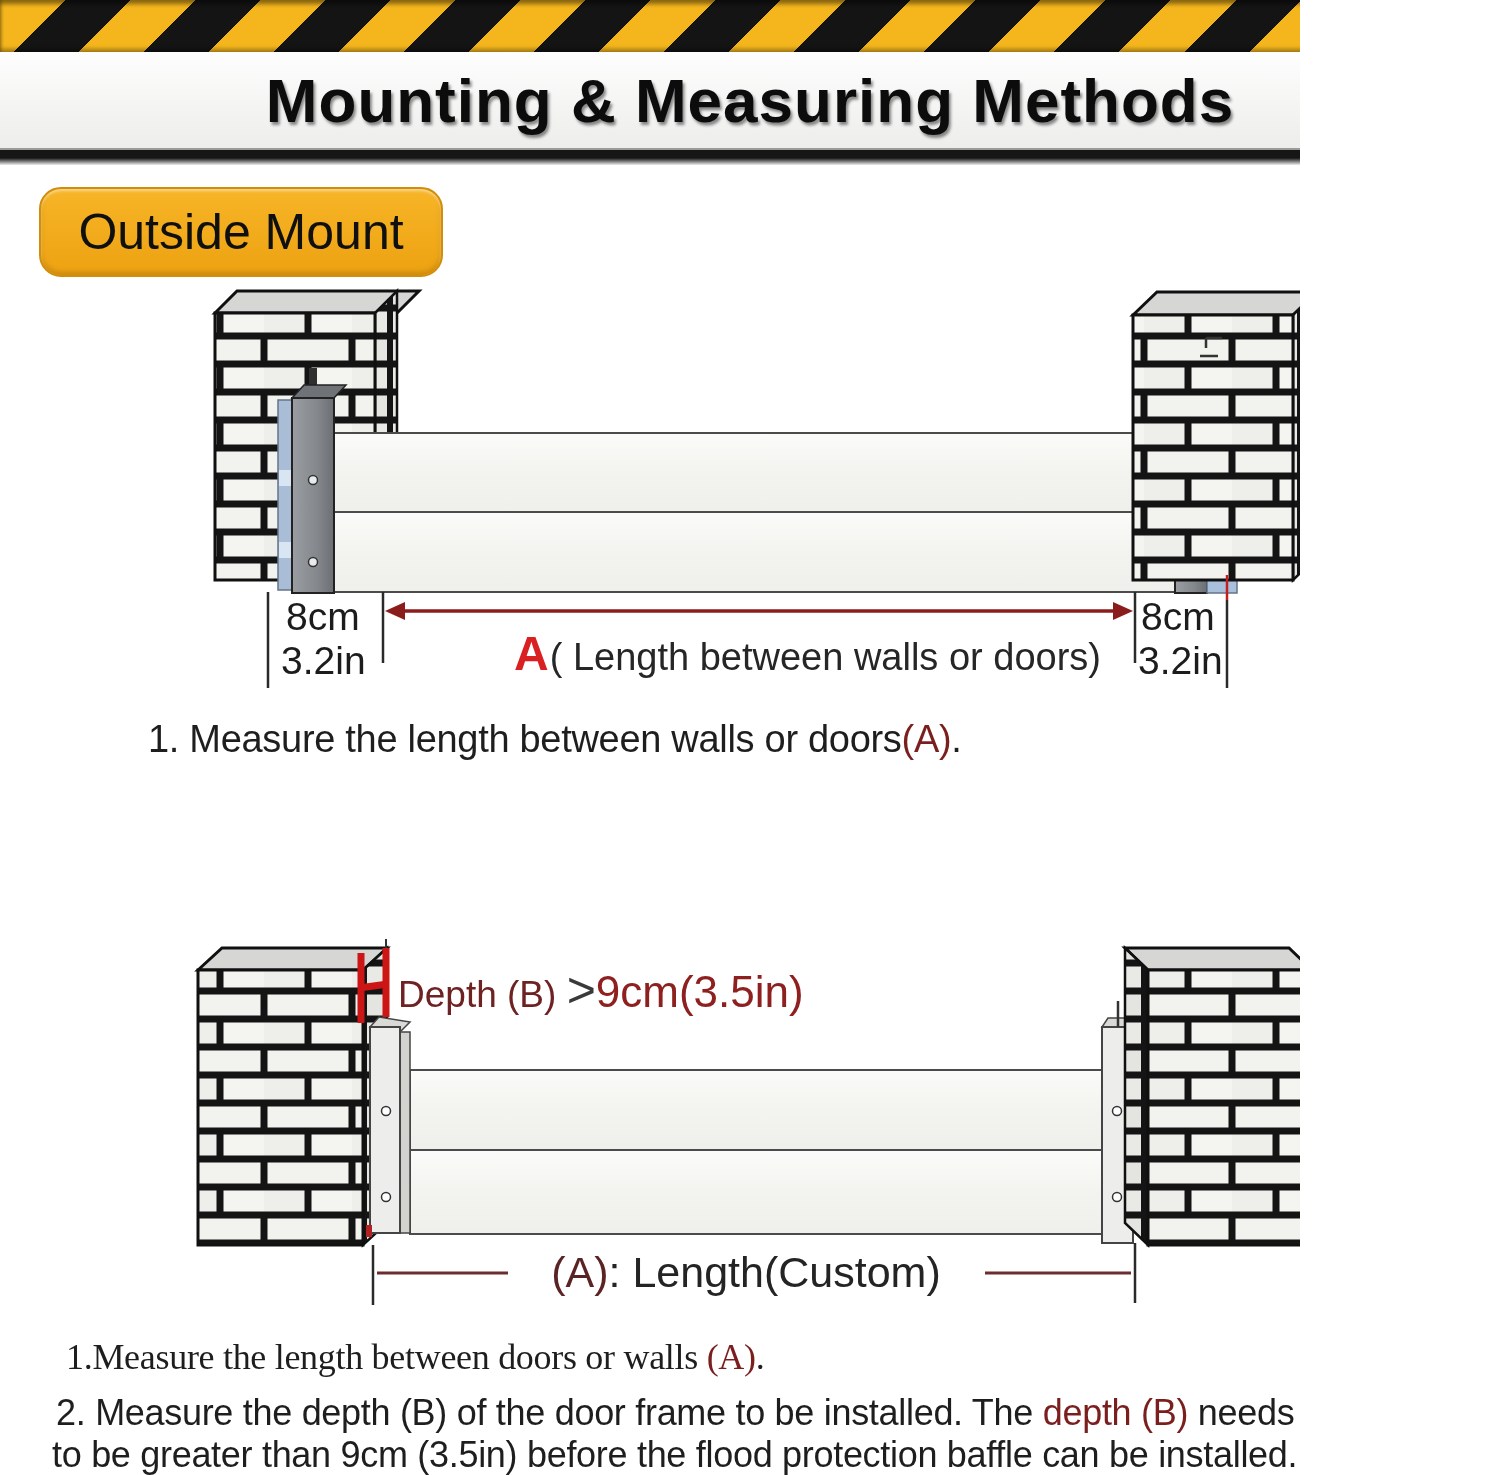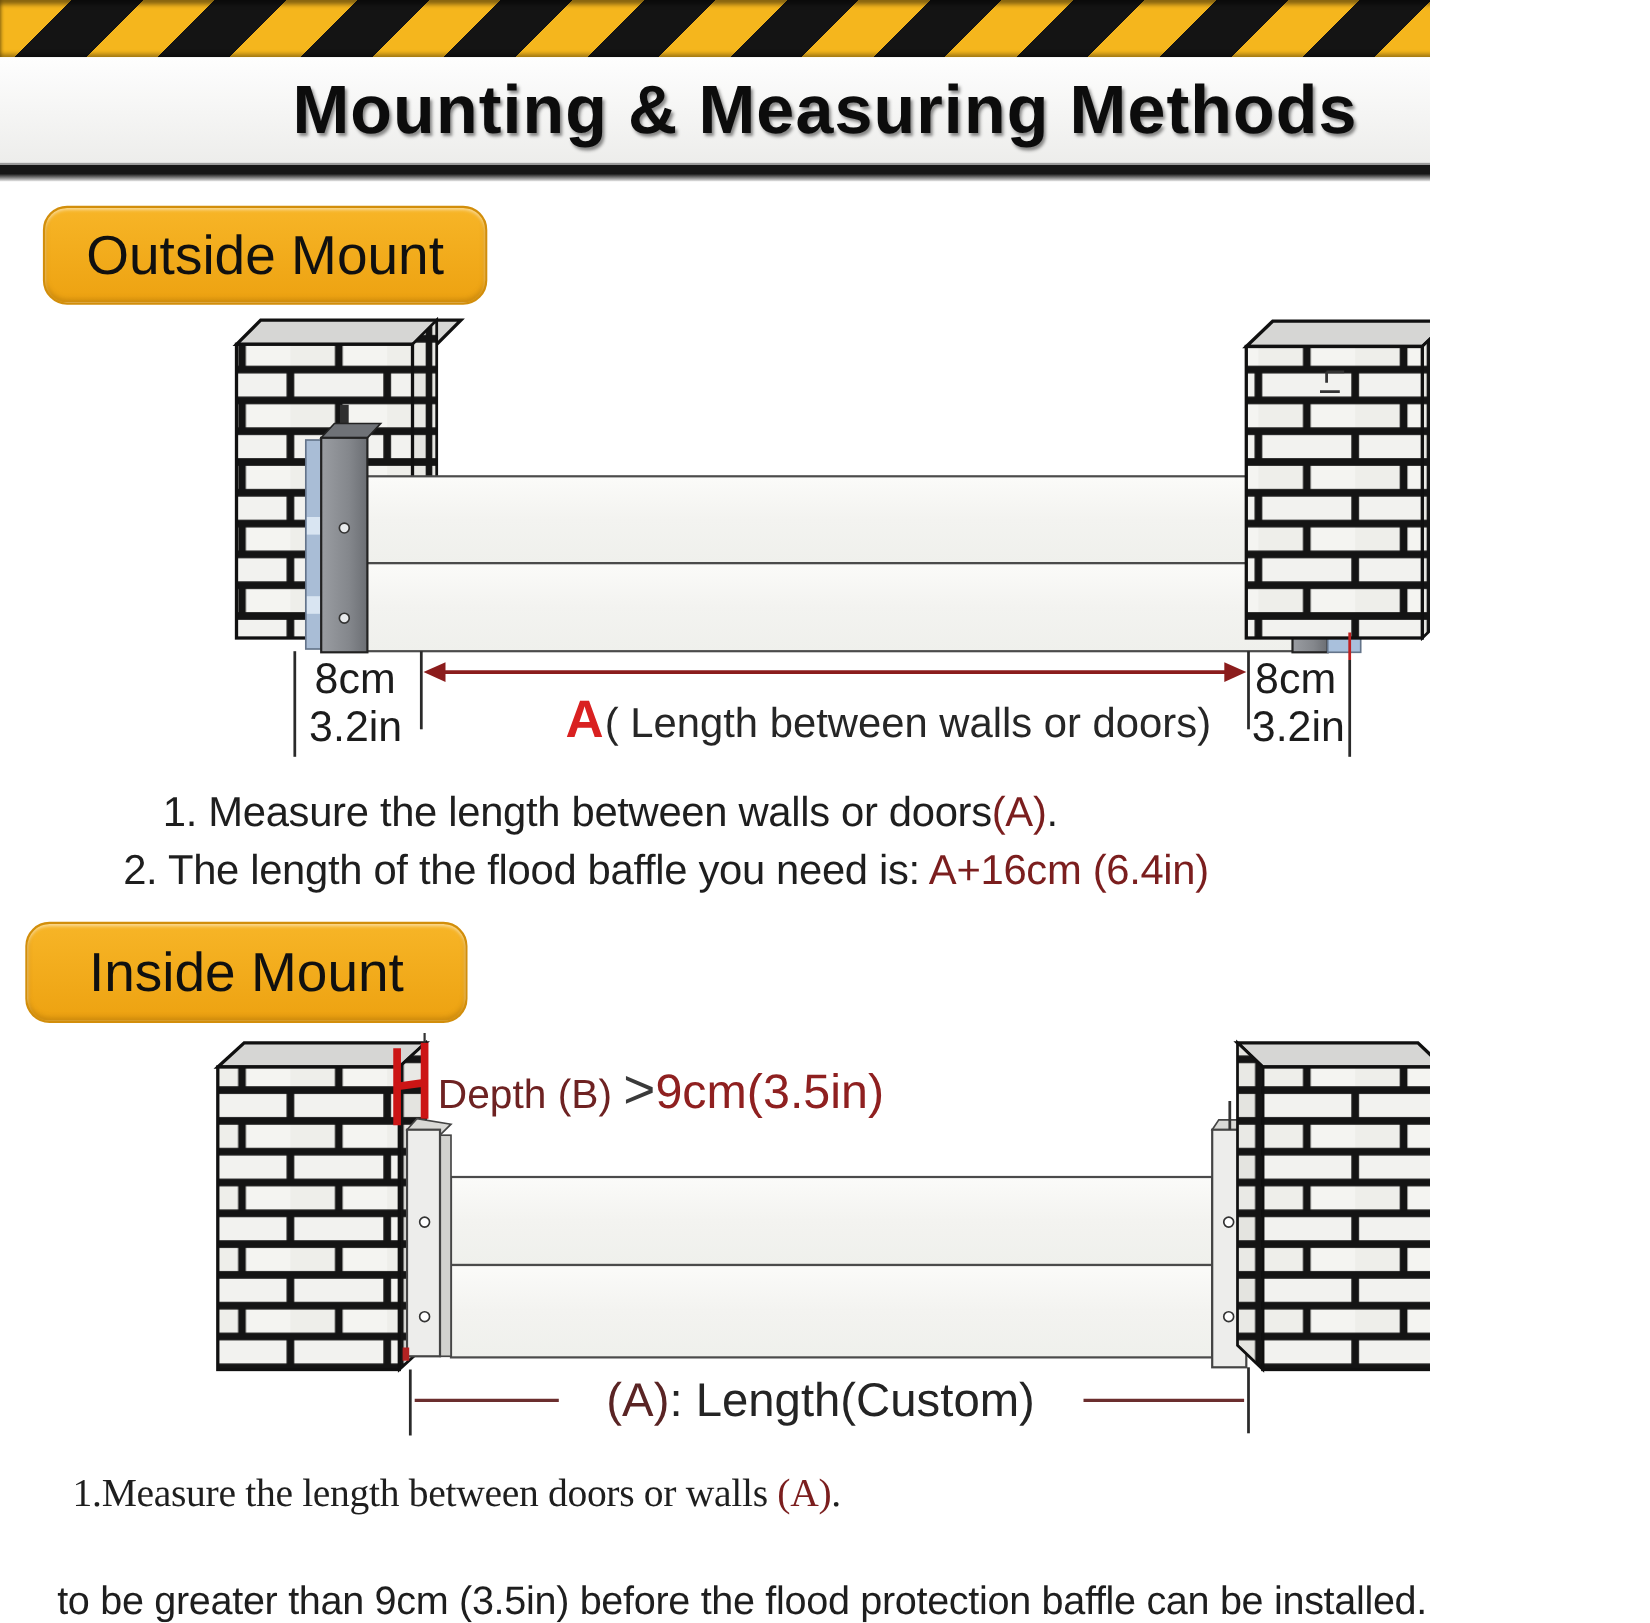--- a/index.html
+++ b/index.html
@@ -49,23 +49,20 @@
 <div id="page">
 
   <div class="hazard"></div>
   <div class="titleband">
     <span class="pagetitle">Mounting &amp; Measuring Methods</span>
   </div>
   <div class="darkbar"></div>
 
   <div class="badge" id="badge-outside">
     <span>Outside Mount</span>
-  </div>
-  <div class="badge" id="badge-inside">
-    <span>Inside Mount</span>
   </div>
 
   <svg id="svg-outside" width="1500" height="420" viewBox="0 0 1500 420">
     <defs>
       <pattern id="brickF" width="88" height="56" patternUnits="userSpaceOnUse">
         <rect width="88" height="56" fill="#141414"></rect>
         <rect x="2.5" y="2.5" width="83" height="23" fill="#f2f2ef" stroke="#141414" stroke-width="2"></rect>
         <rect x="-41.5" y="30.5" width="83" height="23" fill="#eeeeea" stroke="#141414" stroke-width="2"></rect>
         <rect x="46.5" y="30.5" width="83" height="23" fill="#f4f4f1" stroke="#141414" stroke-width="2"></rect>
       </pattern>
@@ -138,21 +135,20 @@
       <polygon points="1133,331 1113,322 1113,340" fill="#8b1c1c"></polygon>
       <text x="286" y="350" font-size="39" fill="#1c1c1c">8cm</text>
       <text x="281" y="394" font-size="39" fill="#1c1c1c">3.2in</text>
       <text x="1141" y="350" font-size="39" fill="#1c1c1c">8cm</text>
       <text x="1138" y="394" font-size="39" fill="#1c1c1c">3.2in</text>
       <text x="514" y="390"><tspan font-size="48" font-weight="bold" fill="#d92121">A</tspan><tspan font-size="38" fill="#262626" dx="1">( Length between walls or doors)</tspan></text>
     </g>
   </svg>
 
   <div class="instr" id="out-instr1"><span>1. Measure the length between walls or doors</span><span class="red">(A)</span><span>.</span></div>
-  <div class="instr" id="out-instr2"><span>2. The length of the flood baffle you need is: </span><span class="red">A+16cm (6.4in)</span></div>
 
   <svg id="svg-inside" width="1500" height="375" viewBox="0 0 1500 375">
 
     <g>
       <polygon points="198,35 222,13 387,13 363,35" fill="#d6d6d4" stroke="#101010" stroke-width="3"></polygon>
       <polygon points="363,35 387,13 387,288 363,310" fill="url(#brickS)" stroke="#101010" stroke-width="2.5"></polygon>
       <rect x="198" y="35" width="165" height="275" fill="url(#brickF)" stroke="#101010" stroke-width="3"></rect>
     </g>
 
     <g stroke="#cc1515" stroke-width="7">
@@ -195,15 +191,16 @@
     <g>
       <line x1="373" y1="310" x2="373" y2="370" stroke="#2a2a2a" stroke-width="2.5"></line>
       <line x1="1135" y1="308" x2="1135" y2="368" stroke="#2a2a2a" stroke-width="2.5"></line>
       <line x1="377" y1="338" x2="508" y2="338" stroke="#6b2e2e" stroke-width="3"></line>
       <line x1="985" y1="338" x2="1131" y2="338" stroke="#6b2e2e" stroke-width="3"></line>
       <text x="746" y="352" text-anchor="middle"><tspan font-size="43" fill="#5a2424">(A)</tspan><tspan font-size="43" fill="#242424">: Length(Custom)</tspan></text>
     </g>
   </svg>
 
   <div class="instr" id="in-instr1"><span>1.Measure the length between doors or walls </span><span class="red">(A)</span><span>.</span></div>
+  <div class="instr" id="in-instr2"><span>2. Measure the depth (B) of the door frame to be installed. The </span><span class="red">depth (B)</span><span> needs</span></div>
   <div class="instr" id="in-instr3"><span>to be greater than 9cm (3.5in) before the flood protection baffle can be installed.</span></div>
 
 </div>
 
 </body></html>

